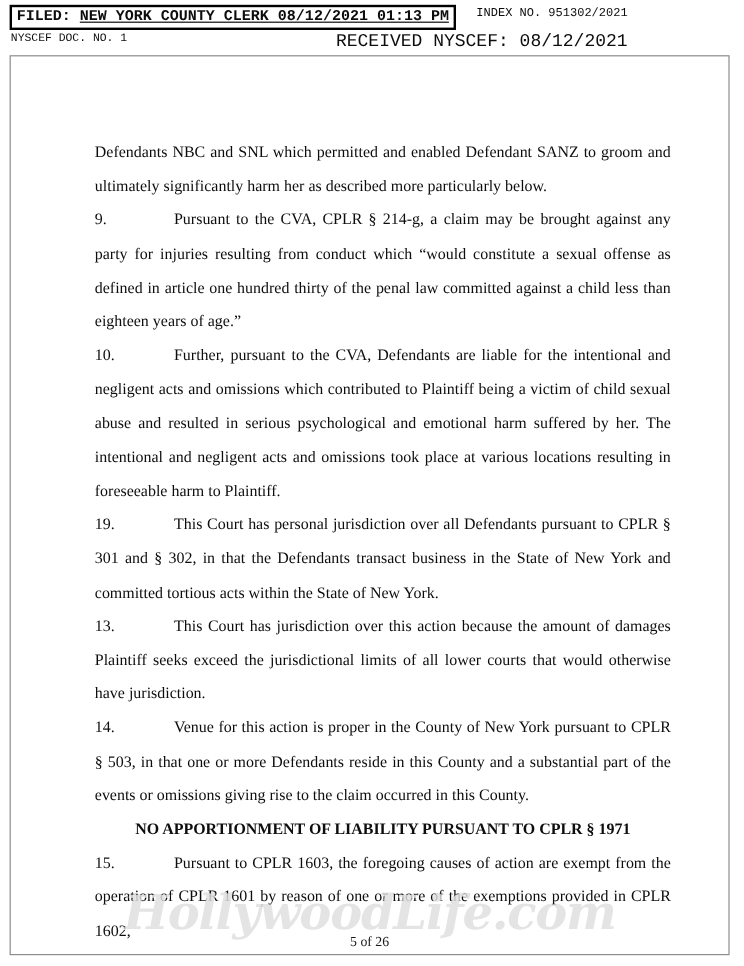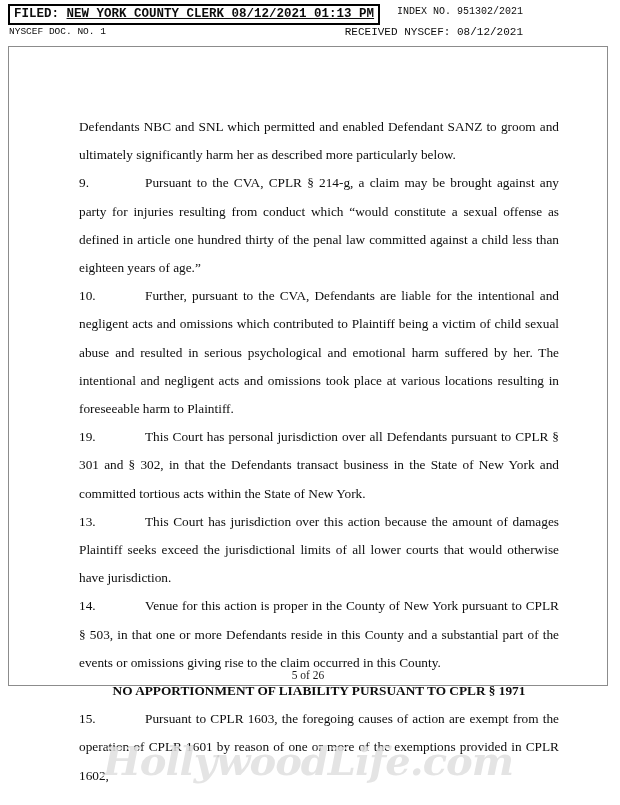--- a/index.html
+++ b/index.html
@@ -54,31 +54,31 @@
     top: 6px;
     font-family: "Liberation Mono", monospace;
     font-size: 10px;
     white-space: nowrap;
   }
   .received {
     position: absolute;
     right: 9px;
     top: 26px;
     font-family: "Liberation Mono", monospace;
-    font-size: 11px;
+    font-size: 15px;
     white-space: nowrap;
   }
 
   
   .page-frame {
     position: absolute;
     left: 8px;
     top: 46px;
     width: 600px;
-    height: 640px;
+    height: 750px;
     border: 1px solid #8c8c8c;
     box-sizing: border-box;
     background: #fff;
   }
 
   
   .doc-body {
     position: absolute;
     left: 70px;
     top: 66px;

